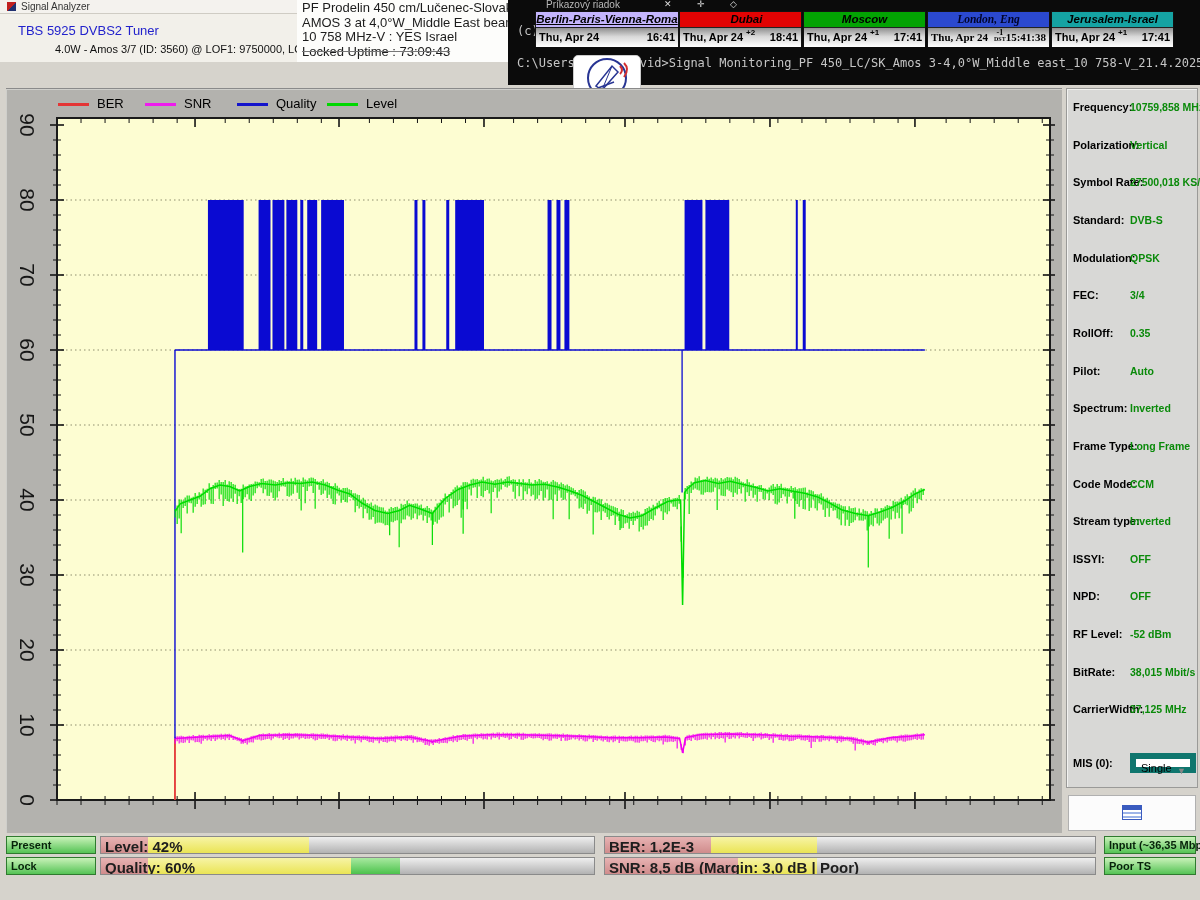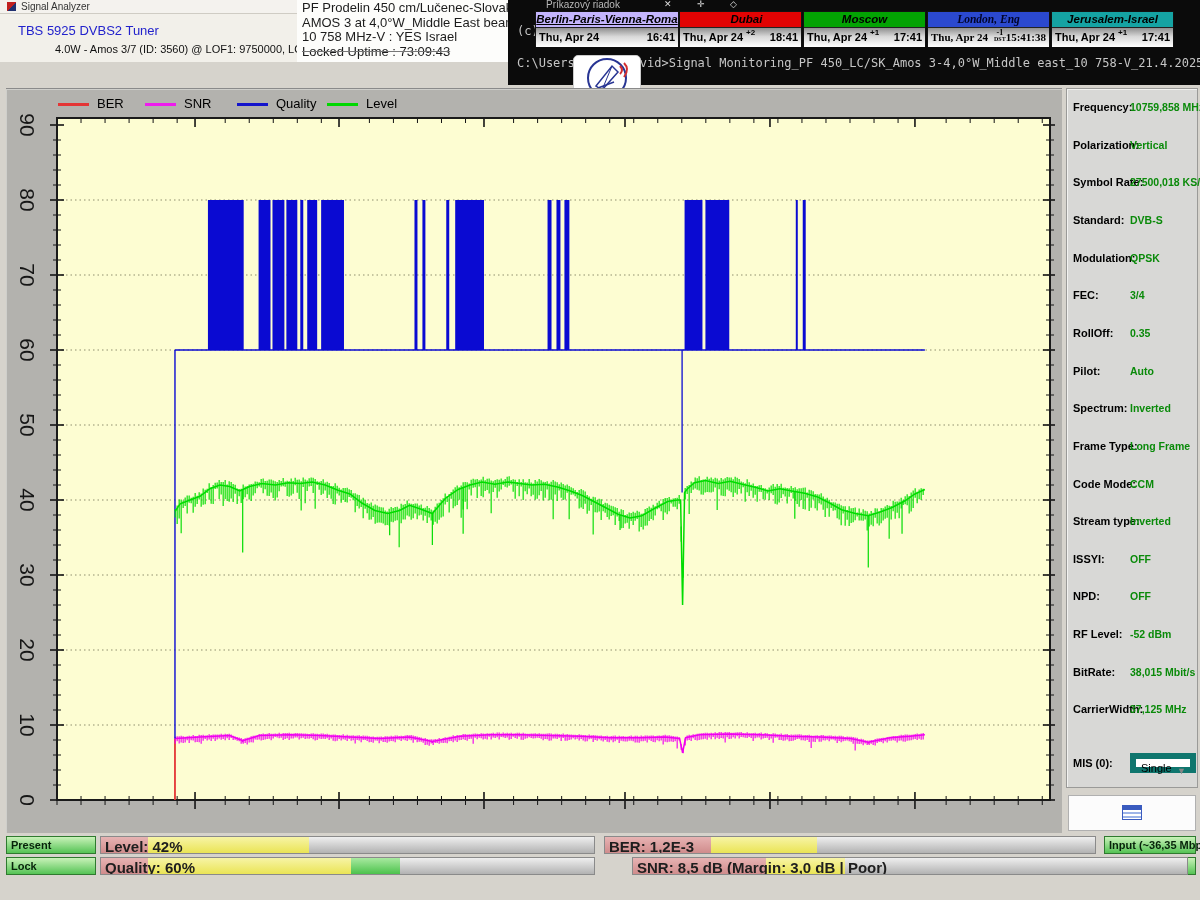--- a/index.html
+++ b/index.html
@@ -1277,20 +1277,20 @@
       <span class="seg pink" style="left: 0px; width: 47.025px;"></span>
       <span class="seg yellow" style="left: 47.025px; width: 202.95px;"></span>
       <span class="seg green" style="left: 249.975px; width: 49.5px;"></span>
       <span class="sbar-label">Quality: 60%</span>
     </div>
   <div class="sbar" style="left:604px;top:836px;width:492px;padding-left:40px;">
       <span class="seg pink" style="left: 0px; width: 105.78px;"></span>
       <span class="seg yellow" style="left: 105.78px; width: 105.78px;"></span>
       <span class="sbar-label">BER: 1,2E-3</span>
     </div>
-  <div class="sbar" style="left:604px;top:857px;width:556px;margin-left:28px;">
+  <div class="sbar" style="left:604px;top:857px;width:492px;">
       <span class="seg pink" style="left: 0px; width: 132.84px;"></span>
       <span class="seg yellow" style="left: 132.84px; width: 78.72px;"></span>
       <span class="sbar-label">SNR: 8,5 dB (Margin: 3,0 dB | Poor)</span>
     </div>
 
 
 </div>
 
 </body></html>

